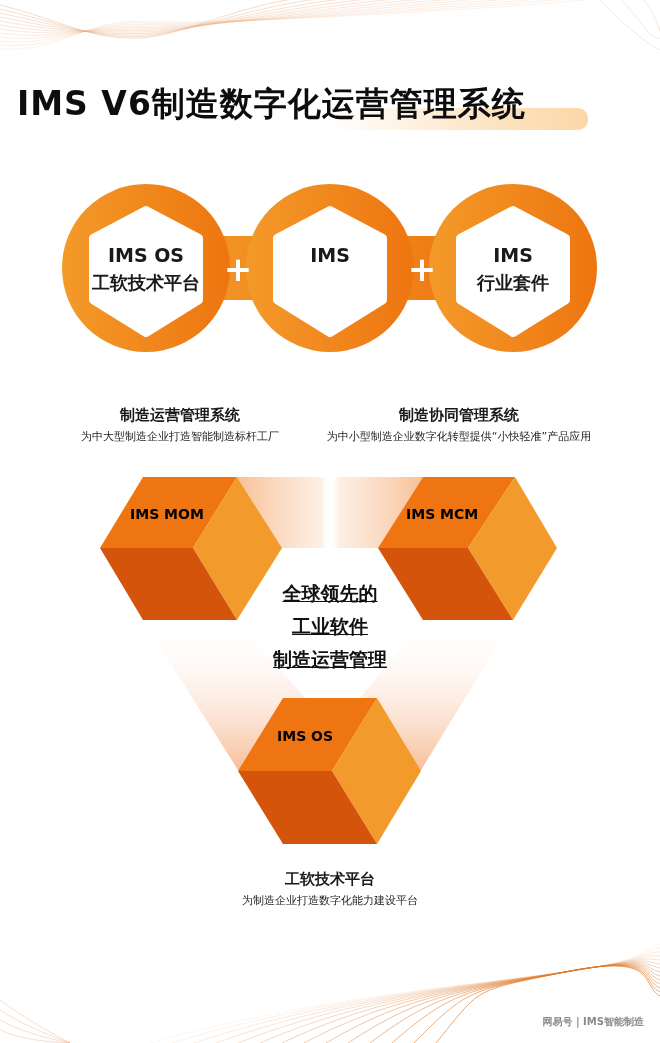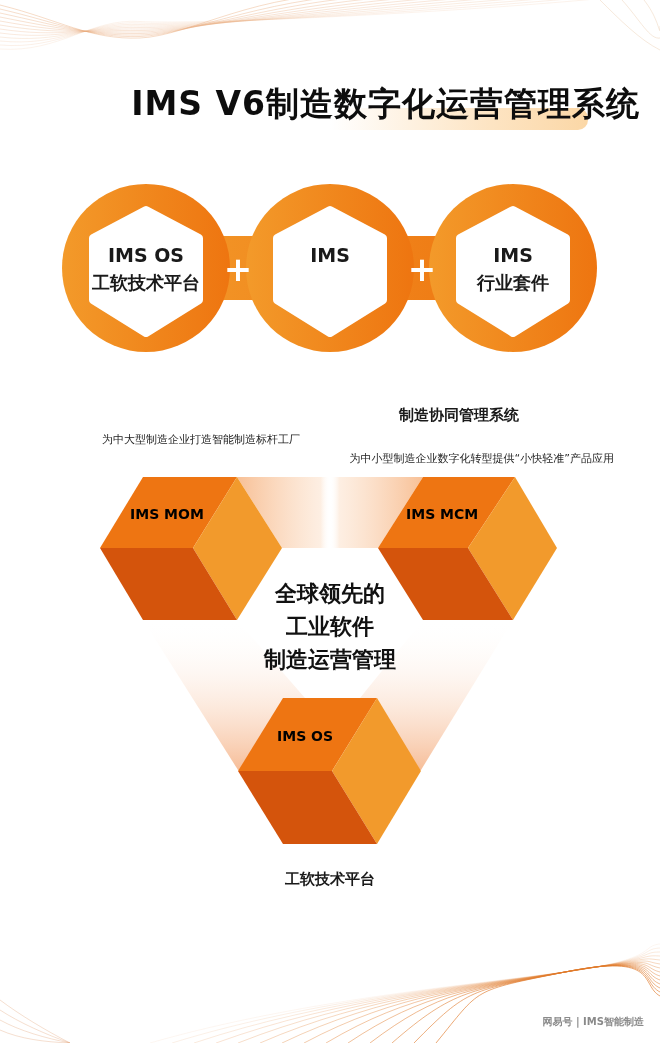--- a/index.html
+++ b/index.html
@@ -3,43 +3,43 @@
 <meta charset="utf-8">
 <style>
   html, body { margin: 0; padding: 0; }
   body {
     width: 660px; height: 1043px; position: relative; overflow: hidden;
     background: #ffffff;
     font-family: "DejaVu Sans", "Liberation Sans", sans-serif;
     color: #111;
   }
   #deco-top, #deco-bottom, #diagram-top, #diagram-cubes { position: absolute; left: 0; top: 0; }
-  .title-wrap { position: absolute; left: 0; top: 82px; width: 640px; text-align: right; }
+  .title-wrap { position: absolute; left: 17px; top: 82px; width: 640px; text-align: left; }
   .title-highlight {
     position: absolute; left: 330px; top: 108px; width: 258px; height: 22px;
     border-radius: 0 10px 10px 0;
     background: linear-gradient(90deg, rgba(255,255,255,0) 0%, rgba(253,226,190,0.9) 60%, #fbd7a6 100%);
   }
   .title {
     position: relative; font-size: 33px; font-weight: bold; letter-spacing: 1px; color: #0d0d0d;
   }
   .ring-text {
     position: absolute; width: 120px; text-align: center; font-weight: bold; color: #1a1a1a;
     line-height: 27px;
   }
   .ring-text .l1 { font-size: 19px; display: block; }
   .ring-text .l2 { font-size: 18px; display: block; }
   .plus { position: absolute; color: #fff; font-size: 34px; font-weight: bold; width: 30px; text-align: center; line-height: 30px; }
   .desc { position: absolute; text-align: center; }
   .desc .h { display: block; font-size: 15px; font-weight: bold; color: #1a1a1a; }
-  .desc .s { display: block; font-size: 11px; color: #222; margin-top: 26px; text-align: right; }
+  .desc .s { display: block; font-size: 11px; color: #222; margin-top: 4px; }
   .cube-label { position: absolute; color: #000000; font-weight: bold; font-size: 14px; }
   .center-text {
     position: absolute; left: 230px; top: 577px; width: 200px; text-align: center;
-    font-size: 22px; font-weight: bold; line-height: 33px; color: #111;
+    font-size: 19px; font-weight: bold; line-height: 33px; color: #111; text-decoration: underline;
   }
   .watermark { position: absolute; right: 16px; bottom: 14px; font-size: 10px; color: #8a8a8a; font-weight: bold; }
 </style>
 </head>
 <body>
 
 <svg id="deco-top" width="660" height="80">
     <path d="M0,5 C60,20 90,40 140,38 S 260,-10 360,-5" fill="none" stroke="#E8A878" stroke-opacity="0.51" stroke-width="0.8"></path>
     <path d="M0,9 C60,23 90,38 140,36.5 S 280,-8 385,-5" fill="none" stroke="#E8A878" stroke-opacity="0.48" stroke-width="0.8"></path>
     <path d="M0,13 C60,26 90,36 140,35 S 300,-6 410,-5" fill="none" stroke="#E8A878" stroke-opacity="0.45" stroke-width="0.8"></path>
@@ -109,20 +109,21 @@
 <div class="ring-text" style="left:270px; top:242px;">
   <span class="l1">IMS</span>
 </div>
 <div class="plus" style="left:407px; top:254px;">+</div>
 <div class="ring-text" style="left:453px; top:242px;">
   <span class="l1">IMS</span>
   <span class="l2">行业套件</span>
 </div>
 
 <div class="desc" style="left:60px; top:406px; width:240px;">
+  <span class="h">制造运营管理系统</span>
   <span class="s">为中大型制造企业打造智能制造标杆工厂</span>
 </div>
 <div class="desc" style="left:304px; top:406px; width:310px;">
   <span class="h">制造协同管理系统</span>
   <span class="s">为中小型制造企业数字化转型提供“小快轻准”产品应用</span>
 </div>
 
 <svg id="diagram-cubes" width="660" height="880">
   <defs>
     <linearGradient id="beamTop" x1="0" x2="1" y1="0" y2="0">
@@ -163,15 +164,16 @@
 <div class="cube-label" style="left:277px; top:728px;">IMS OS</div>
 
 <div class="center-text">
   <div>全球领先的</div>
   <div>工业软件</div>
   <div>制造运营管理</div>
 </div>
 
 <div class="desc" style="left:180px; top:870px; width:300px;">
   <span class="h">工软技术平台</span>
+  <span class="s">为制造企业打造数字化能力建设平台</span>
 </div>
 
 <div class="watermark">网易号 | IMS智能制造</div>
 
 </body></html>

